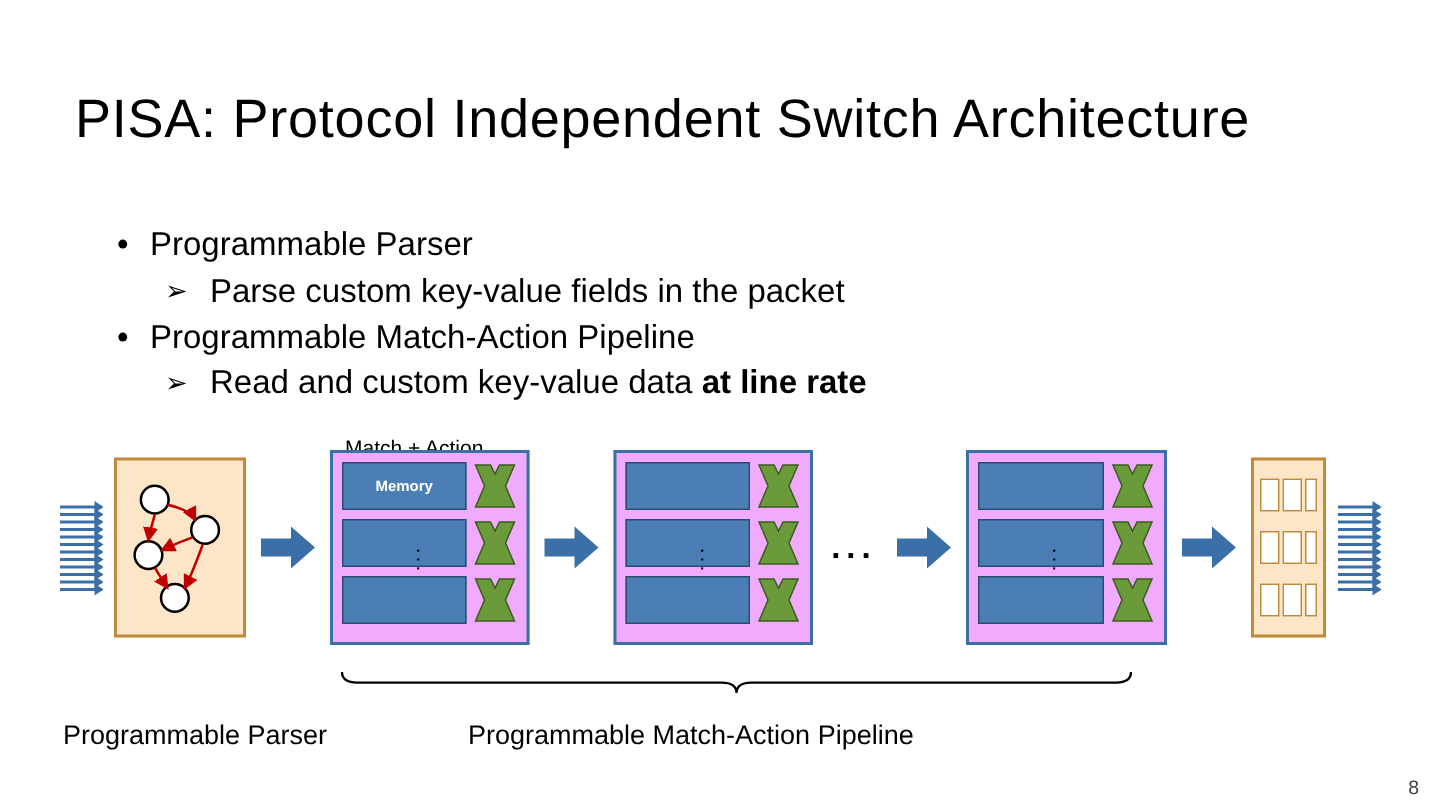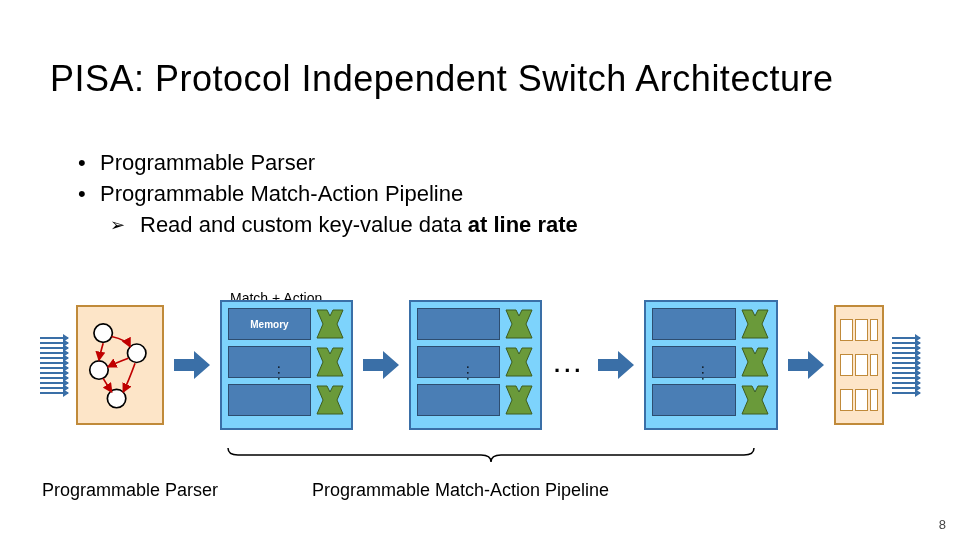--- a/index.html
+++ b/index.html
@@ -13,21 +13,21 @@
   .strong { font-weight: 700; }
 
   .diagram { position: absolute; top: 300px; left: 40px; right: 40px; display: flex; align-items: center; gap: 8px; }
   .arrows-in, .arrows-out { display: flex; flex-direction: column; gap: 3px; }
   .arrow-line { width: 28px; height: 2px; background: #3a6fa7; position: relative; }
   .arrow-line::after { content: ''; position: absolute; right: -1px; top: -3px; border-left: 6px solid #3a6fa7; border-top: 4px solid transparent; border-bottom: 4px solid transparent; }
 
   .parser-box { width: 100px; height: 120px; border: 2px solid #c08a3a; background: #fde5c8; position: relative; }
   .parser-box svg { position: absolute; inset: 0; width: 100%; height: 100%; }
 
-  .stage { width: 150px; height: 130px; border: 2px solid #3a6fa7; display: flex; flex-direction: column; gap: 6px; padding: 6px; position: relative; background: #7dd3fc;}
+  .stage { width: 150px; height: 130px; border: 2px solid #3a6fa7; display: flex; flex-direction: column; gap: 6px; padding: 6px; position: relative; background: #f0abfc;}
   .stage-row { display: flex; height: 32px; gap: 4px; align-items: stretch; }
   .mem { flex: 1; background: #4a7eb5; border: 1px solid #2d4d70; display: flex; align-items: center; justify-content: center; color: #fff; font-size: 10px; font-weight: 700; }
   .alu { width: 30px; position: relative; }
   .alu svg { width: 100%; height: 100%; }
   .stage-vdots { position: absolute; left: 47%; top: 57%; transform: translate(-50%,-50%) rotate(90deg); font-size: 14px; letter-spacing: 2px; }
 
   .big-arrow { display: flex; align-items: center; }
   .big-arrow svg { width: 40px; height: 40px; }
 
   .dots { font-size: 22px; font-weight: 700; letter-spacing: 4px; padding: 0 4px; align-self: center; }
@@ -46,20 +46,21 @@
 
   .brace { position: absolute; left: 226px; top: 446px; width: 530px; height: 18px; }
 </style>
 </head>
 <body>
 
 <div class="title">PISA: Protocol Independent Switch Architecture</div>
 
 <div class="bullets">
   <div class="b1">Programmable Parser</div>
+  <div class="b2">Parse custom key-value fields in the packet</div>
   <div class="b1">Programmable Match-Action Pipeline</div>
   <div class="b2">
     <span>Read and custom key-value data </span><span class="strong">at line rate</span>
   </div>
 </div>
 
 <div class="ma-label">Match + Action</div>
 
 <div class="diagram">
 

